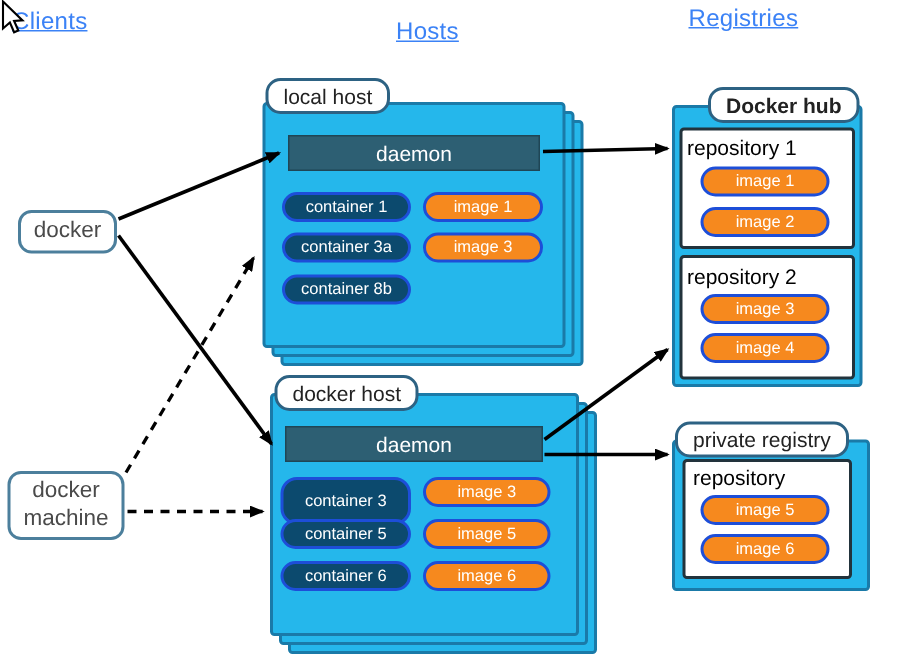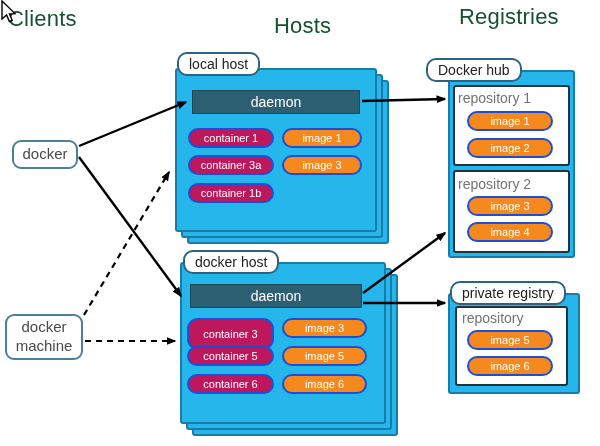--- a/index.html
+++ b/index.html
@@ -1,47 +1,47 @@
 <!DOCTYPE html>
 <html><head>
 <meta charset="utf-8">
 <style>
   html,body{margin:0;padding:0;background:#fff;}
   body{width:600px;height:446px;position:relative;overflow:hidden;
        font-family:"Liberation Sans", sans-serif;}
   .stage{position:absolute;inset:0;width:600px;height:446px;}
-  .heading{position:absolute;font-size:22px;color:#14532d;letter-spacing:.2px;}
+  .heading{position:absolute;font-size:16px;color:#3b82f6;letter-spacing:.2px;text-decoration:underline;}
   
   .card{position:absolute;background:#25b7eb;border:2px solid #1a7aa8;border-radius:3px;box-sizing:border-box;}
   .card-bg{z-index:1;}
   .card-main{z-index:2;}
   
   .tab{position:absolute;background:#fff;border:2px solid #2d6283;border-radius:10px;
        padding:2px 10px;font-size:14px;color:#222;z-index:4;white-space:nowrap;box-sizing:border-box;}
   .daemon{position:absolute;background:#2d5f73;border:1px solid #1f4656;color:#fff;
           font-size:14px;display:flex;align-items:center;justify-content:center;z-index:3;box-sizing:border-box;}
   .pill{position:absolute;border:2px solid #1d4ed8;border-radius:11px;color:#fff;font-size:11px;
         display:flex;align-items:center;justify-content:center;z-index:3;box-sizing:border-box;white-space:nowrap;}
-  .pill-container{background:#be185d;}
+  .pill-container{background:#0c4a6e;}
   .pill-image{background:#f6891e;}
   .whitebox{position:absolute;background:#fff;border:2px solid #22333c;border-radius:3px;z-index:3;box-sizing:border-box;}
-  .repo-name{position:absolute;font-size:14px;color:#737373;z-index:4;white-space:nowrap;}
+  .repo-name{position:absolute;font-size:14px;color:#000000;z-index:4;white-space:nowrap;}
   .client-box{position:absolute;background:#fff;border:2px solid #4c7f9c;border-radius:9px;
               color:#4a4a4a;font-size:15px;display:flex;flex-direction:column;align-items:center;
               justify-content:center;z-index:3;line-height:1.25;box-sizing:border-box;text-align:center;}
   .arrows{position:absolute;top:0;left:0;z-index:10;pointer-events:none;}
   .cursor{position:absolute;left:0;top:0;z-index:20;}
 </style>
 </head>
 <body>
 
 <div class="stage">
 
   <div class="heading" style="left:8px;top:6px;">Clients</div>
-  <div class="heading" style="left:274px;top:13px;">Hosts</div>
+  <div class="heading" style="left:264px;top:13px;">Hosts</div>
   <div class="heading" style="left:459px;top:4px;">Registries</div>
 
   <svg class="cursor" width="20" height="26" viewBox="0 0 20 26">
     <path d="M2,1 L2,19 L6.6,15 L9.4,21.5 L12.2,20.3 L9.4,14 L15,13.6 Z" fill="#fff" stroke="#000" stroke-width="1.4"></path>
   </svg>
 
   <div class="client-box" style="left:12px;top:140px;width:66px;height:29px;">
     <span>docker</span>
   </div>
   <div class="client-box" style="left:5px;top:314px;width:78px;height:46px;">
@@ -49,38 +49,38 @@
     <span>machine</span>
   </div>
 
   <div class="card card-bg" style="left:187px;top:80px;width:202px;height:164px;"></div>
   <div class="card card-bg" style="left:181px;top:74px;width:202px;height:164px;"></div>
   <div class="card card-main" style="left:175px;top:68px;width:202px;height:164px;"></div>
   <div class="tab" style="left:177px;top:52px;">local host</div>
   <div class="daemon" style="left:192px;top:90px;width:168px;height:24px;">daemon</div>
   <div class="pill pill-container" style="left:188px;top:128px;width:86px;height:20px;">container 1</div>
   <div class="pill pill-container" style="left:188px;top:155px;width:86px;height:20px;">container 3a</div>
-  <div class="pill pill-container" style="left:188px;top:183px;width:86px;height:20px;">container 1b</div>
+  <div class="pill pill-container" style="left:188px;top:183px;width:86px;height:20px;">container 8b</div>
   <div class="pill pill-image" style="left:282px;top:128px;width:80px;height:20px;">image 1</div>
   <div class="pill pill-image" style="left:282px;top:155px;width:80px;height:20px;">image 3</div>
 
   <div class="card card-bg" style="left:192px;top:274px;width:206px;height:162px;"></div>
   <div class="card card-bg" style="left:186px;top:268px;width:206px;height:162px;"></div>
   <div class="card card-main" style="left:180px;top:262px;width:206px;height:162px;"></div>
   <div class="tab" style="left:183px;top:250px;">docker host</div>
   <div class="daemon" style="left:190px;top:284px;width:172px;height:24px;">daemon</div>
   <div class="pill pill-container" style="left:187px;top:318px;width:87px;height:32px;">container 3</div>
   <div class="pill pill-container" style="left:187px;top:346px;width:87px;height:20px;">container 5</div>
   <div class="pill pill-container" style="left:187px;top:374px;width:87px;height:20px;">container 6</div>
   <div class="pill pill-image" style="left:282px;top:318px;width:85px;height:20px;">image 3</div>
   <div class="pill pill-image" style="left:282px;top:346px;width:85px;height:20px;">image 5</div>
   <div class="pill pill-image" style="left:282px;top:374px;width:85px;height:20px;">image 6</div>
 
   <div class="card card-main" style="left:448px;top:70px;width:127px;height:188px;"></div>
-  <div class="tab" style="left:426px;top:58px;">Docker hub</div>
+  <div class="tab" style="left:472px;top:58px;font-weight:bold;">Docker hub</div>
   <div class="whitebox" style="left:453px;top:85px;width:117px;height:81px;"></div>
   <div class="repo-name" style="left:458px;top:90px;">repository 1</div>
   <div class="pill pill-image" style="left:467px;top:111px;width:86px;height:20px;">image 1</div>
   <div class="pill pill-image" style="left:467px;top:138px;width:86px;height:20px;">image 2</div>
   <div class="whitebox" style="left:453px;top:170px;width:117px;height:83px;"></div>
   <div class="repo-name" style="left:458px;top:176px;">repository 2</div>
   <div class="pill pill-image" style="left:467px;top:196px;width:86px;height:20px;">image 3</div>
   <div class="pill pill-image" style="left:467px;top:222px;width:86px;height:20px;">image 4</div>
 
   <div class="card card-main" style="left:448px;top:293px;width:132px;height:101px;"></div>

